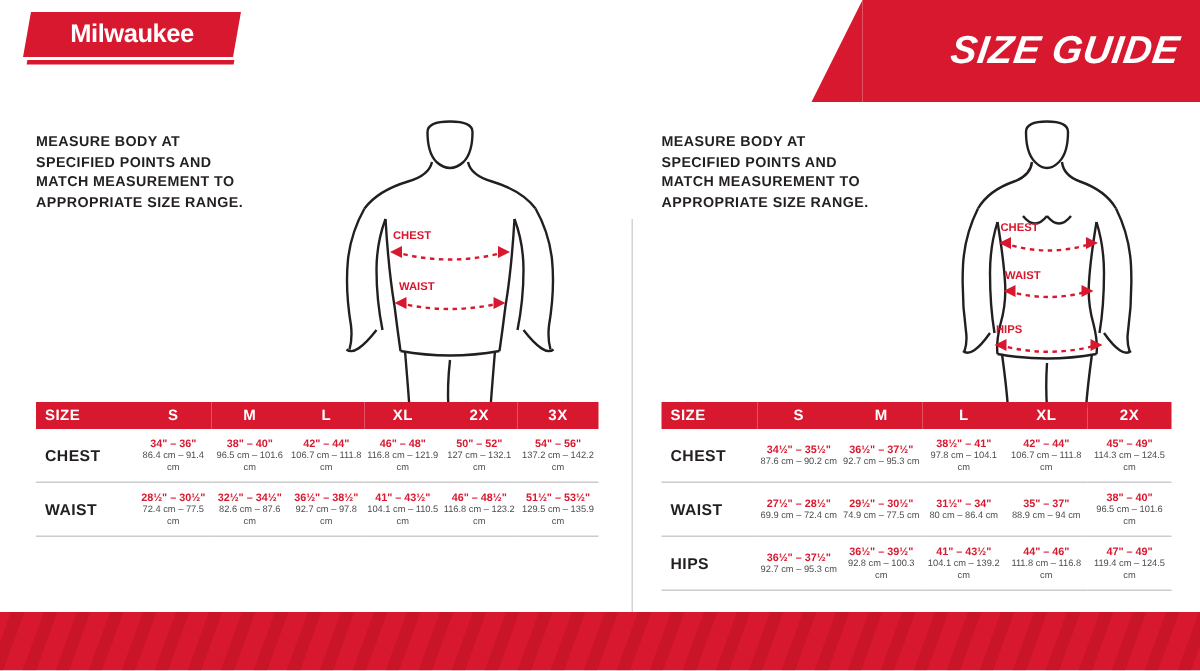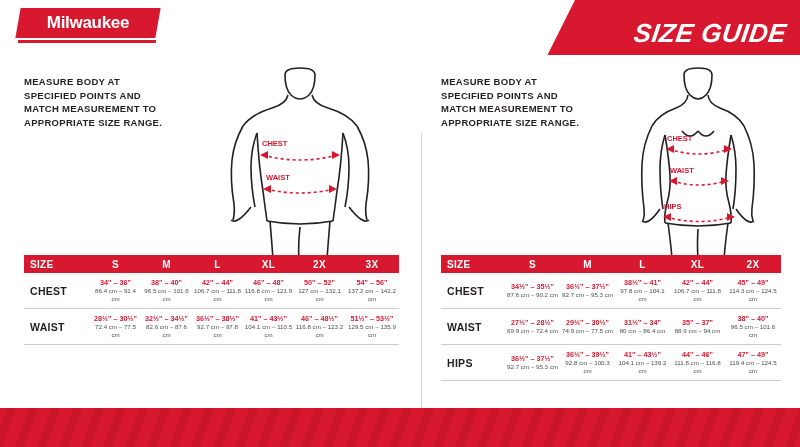--- a/index.html
+++ b/index.html
@@ -81,21 +81,21 @@
   .logo-underline {
     position: absolute;
     left: 18px; top: 40px;
     width: 138px; height: 3px;
     background: #d8182f;
     transform: skewX(-10deg);
   }
   
   .content {
     position: absolute;
-    left: 0; top: 55px;
+    left: 0; top: 68px;
     width: 800px;
     height: 340px;
     background: #ffffff;
     text-decoration: underline;
   }
   .divider-v {
     position: absolute;
     left: 421px; top: 78px;
     width: 1px; height: 330px;
     background: #d4d4d4;

